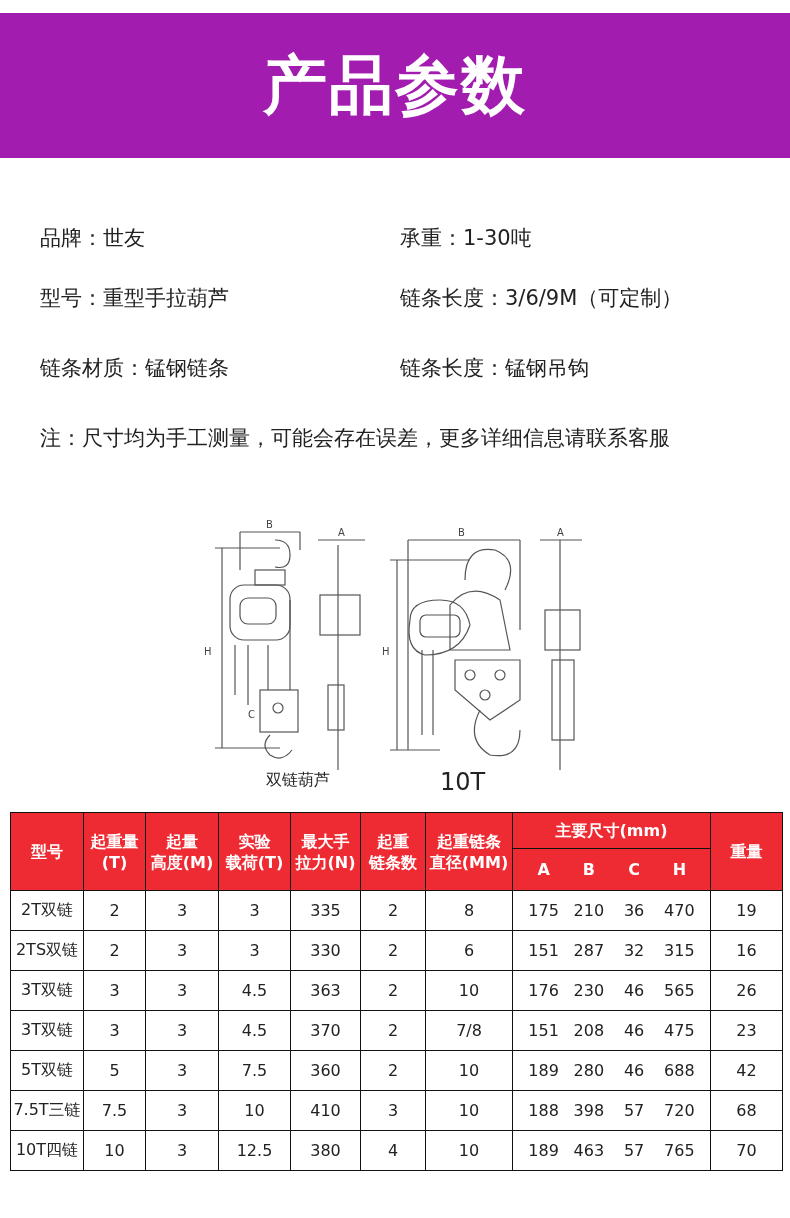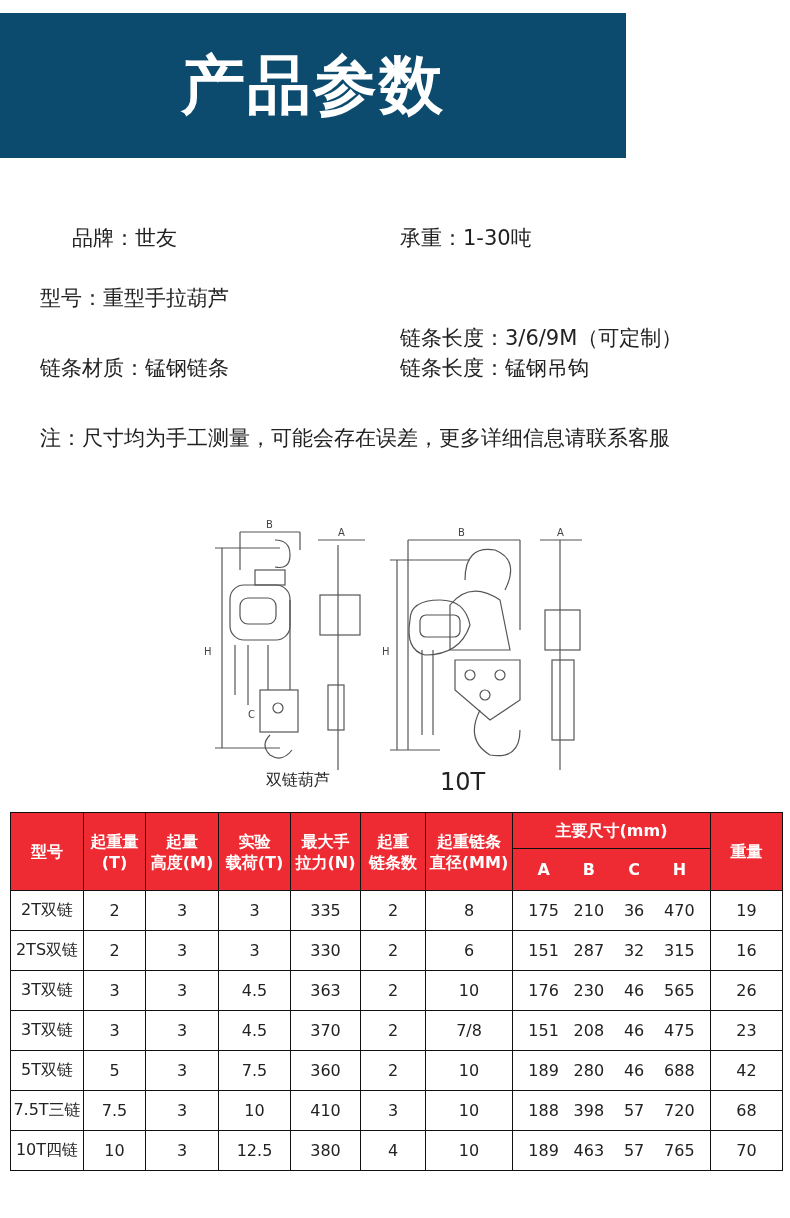--- a/index.html
+++ b/index.html
@@ -1,18 +1,18 @@
 <!DOCTYPE html>
 <html><head>
 <meta charset="utf-8">
 <style>
   html, body { margin: 0; padding: 0; background: #ffffff; }
   body { width: 790px; height: 1218px; position: relative; overflow: hidden;
          font-family: "DejaVu Sans", "Liberation Sans", sans-serif; color: #1a1a1a; }
-  .banner { position: absolute; left: 0; top: 13px; width: 626px; height: 145px; background: #0c4a6e;
+  .banner { position: absolute; left: 0; top: 13px; width: 790px; height: 145px; background: #a21caf;
             display: flex; align-items: center; justify-content: center; }
   .banner-title { color: #ffffff; font-size: 64px; font-weight: bold; letter-spacing: 2px; }
   .spec { position: absolute; font-size: 21px; color: #222; white-space: nowrap; }
   .note { position: absolute; left: 40px; top: 424px; font-size: 21px; color: #222; white-space: nowrap; text-align: right; }
   .diagram { position: absolute; left: 200px; top: 510px; width: 390px; height: 290px; }
   .diagram-caption { position: absolute; font-size: 16px; color: #222; margin-left: 8px; }
   table.params { position: absolute; left: 10px; top: 812px; width: 772px; border-collapse: collapse;
                  table-layout: fixed; }
   table.params th, table.params td { border: 1.5px solid #111; text-align: center; padding: 0; }
   table.params th { background: #ee2a32; color: #fff; font-weight: bold; font-size: 16px; line-height: 21px; }
@@ -20,24 +20,24 @@
   .dims { display: flex; justify-content: space-around; padding: 0 8px; }
   .dims span { display: inline-block; min-width: 36px; }
 </style>
 </head>
 <body>
 
 <div class="banner">
   <div class="banner-title">产品参数</div>
 </div>
 
-<div class="spec" style="left:40px; top:224px;margin-left:32px;"><span>品牌：</span><span>世友</span></div>
+<div class="spec" style="left:40px; top:224px;"><span>品牌：</span><span>世友</span></div>
 <div class="spec" style="left:400px; top:224px;"><span>承重：</span><span>1-30吨</span></div>
 <div class="spec" style="left:40px; top:284px;"><span>型号：</span><span>重型手拉葫芦</span></div>
-<div class="spec" style="left:400px; top:284px;margin-top:40px;"><span>链条长度：</span><span>3/6/9M（可定制）</span></div>
+<div class="spec" style="left:400px; top:284px;"><span>链条长度：</span><span>3/6/9M（可定制）</span></div>
 <div class="spec" style="left:40px; top:354px;"><span>链条材质：</span><span>锰钢链条</span></div>
 <div class="spec" style="left:400px; top:354px;"><span>链条长度：</span><span>锰钢吊钩</span></div>
 
 <div class="note">注：尺寸均为手工测量，可能会存在误差，更多详细信息请联系客服</div>
 
 <div class="diagram">
   <svg width="390" height="290" viewBox="0 0 390 290">
     <g stroke="#555" stroke-width="1.2" fill="none">
 
       <line x1="40" y1="22" x2="100" y2="22"></line>

